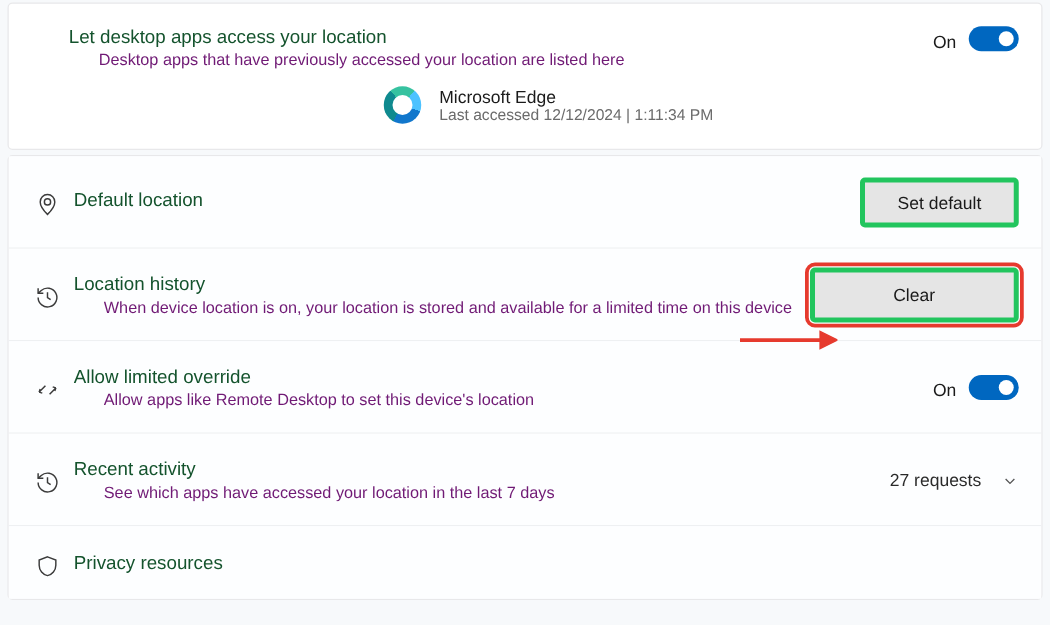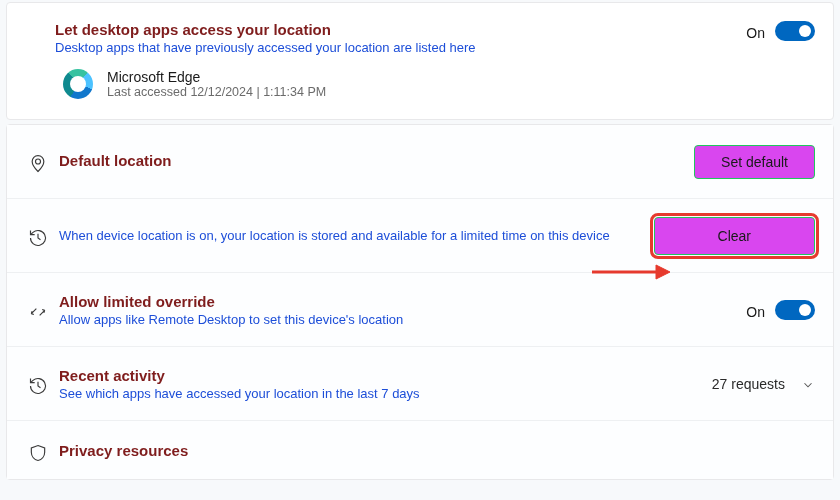--- a/index.html
+++ b/index.html
@@ -38,53 +38,53 @@
   }
   .icon-col svg { width: 20px; height: 20px; stroke: #3b3b3b; fill: none; stroke-width: 1.4; }
   .text-col {
     flex: 1;
     min-width: 0;
     padding-left: 4px;
     overflow: hidden;
   }
   .title {
     font-size: 15px;
-    color: #7f1d1d;
+    color: #14532d;
     margin-bottom: 2px;
     white-space: nowrap;
     overflow: hidden;
     text-overflow: ellipsis;
-    font-weight: bold;
   }
   .subtitle {
     font-size: 13px;
-    color: #1d4ed8;
+    color: #701a75;
     white-space: nowrap;
     overflow: hidden;
     text-overflow: clip;
+    margin-left: 24px;
   }
   .ctrl-col {
     display: flex;
     align-items: flex-end;
     gap: 10px;
     flex-shrink: 0;
     padding-left: 12px;
   }
   .toggle-label { font-size: 14px; color: #1a1a1a; }
   .toggle {
     width: 40px; height: 20px; border-radius: 10px;
     background: #0067c0; position: relative;
   }
   .toggle::after {
     content: ""; position: absolute; width: 12px; height: 12px;
     border-radius: 50%; background: #fff; top: 4px; right: 4px;
   }
   .btn {
-    background: #d946ef;
-    border: 1px solid #22c55e;
+    background: #e5e5e5;
+    border: 4px solid #22c55e;
     border-radius: 4px;
     padding: 8px 26px;
     font-size: 14px;
     color: #1a1a1a;
     cursor: pointer;
   }
   .btn.highlight {
     outline: 3px solid #e63a2e;
     outline-offset: 1px;
     padding: 10px 63px;
@@ -99,21 +99,21 @@
     background: #fff;
     border: 1px solid #e8e8ea;
     border-radius: 4px;
     margin: 2px 6px 0 6px;
     padding: 18px 18px 20px 48px;
   }
   .top-block .title { font-size: 15px; }
   .top-block .subtitle { font-size: 13px; margin-bottom: 14px; }
   .top-row { display: flex; align-items: flex-start; }
   .top-text { flex:1; }
-  .app-entry { display: flex; align-items: center; gap: 14px; padding-left: 8px; }
+  .app-entry { display: flex; align-items: center; gap: 14px; padding-left: 8px; justify-content: center; }
   .edge-icon {
     width: 30px; height: 30px; border-radius: 50%;
     background: conic-gradient(from 210deg, #0f8a8f 0deg 110deg, #36c2a0 110deg 190deg, #4cc2ff 190deg 260deg, #1177cc 260deg 360deg);
     position: relative; flex-shrink: 0;
   }
   .edge-icon::after {
     content: ""; position: absolute; inset: 7px; border-radius: 50%; background: #fff;
   }
   .app-name { font-size: 14px; color: #1a1a1a; }
   .app-meta { font-size: 12.5px; color: #6b6b6b; }
@@ -170,20 +170,21 @@
 
     <div class="row">
       <div class="icon-col">
         <svg viewBox="0 0 24 24">
             <path d="M3 12a9 9 0 1 0 3-6.7L3 8"></path>
             <polyline points="3 3 3 8 8 8"></polyline>
             <polyline points="12 7 12 12 15 14"></polyline>
           </svg>
       </div>
       <div class="text-col">
+        <div class="title">Location history</div>
         <div class="subtitle">When device location is on, your location is stored and available for a limited time on this device</div>
       </div>
       <div class="ctrl-col">
         <button class="btn highlight">Clear</button>
       </div>
     </div>
 
     <div class="row">
       <div class="icon-col">
         <svg viewBox="0 0 24 24">

